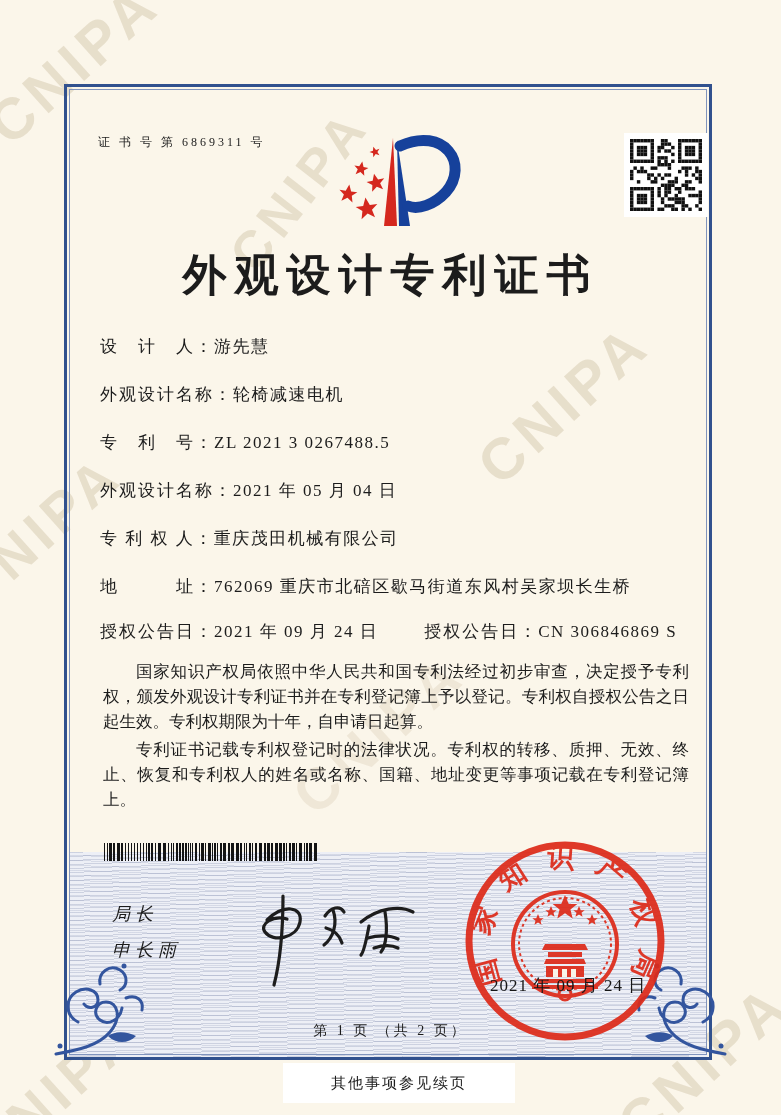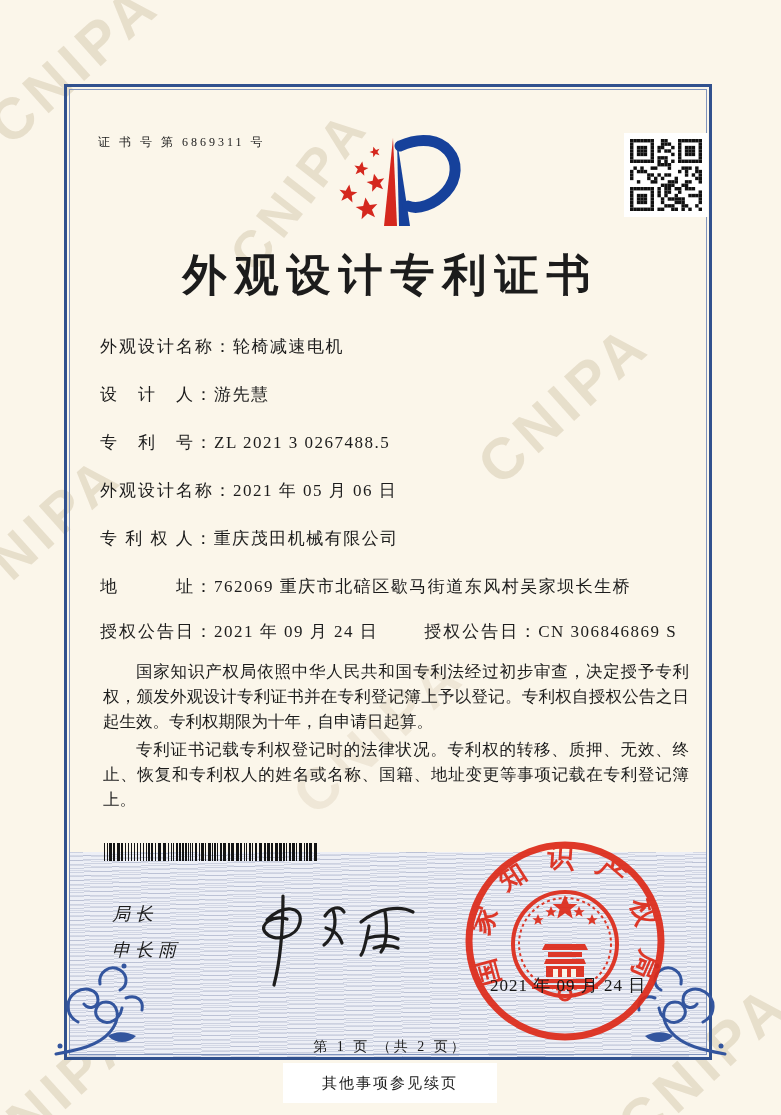--- a/index.html
+++ b/index.html
@@ -55,23 +55,23 @@
   
   .officer{position:absolute;left:112px;top:896px;z-index:3;font-size:18px;letter-spacing:5px;line-height:36px;font-style:italic;}
   .signature{position:absolute;left:225px;top:886px;width:200px;height:105px;z-index:4;}
   
   .seal{position:absolute;left:462px;top:838px;width:206px;height:206px;z-index:3;opacity:.93;}
   .seal-date{
     position:absolute;left:468px;top:974px;width:200px;text-align:center;z-index:4;
     font-size:17px;letter-spacing:1px;color:#161616;
   }
   
-  .page-info{position:absolute;left:0;top:1022px;width:100%;text-align:center;font-size:14px;letter-spacing:3px;z-index:3;margin-top:16px;}
+  .page-info{position:absolute;left:0;top:1022px;width:100%;text-align:center;font-size:14px;letter-spacing:3px;z-index:3;}
   .note-box{
-    position:absolute;left:283px;top:1063px;width:214px;height:40px;background:#ffffff;z-index:3;
+    position:absolute;left:283px;top:1063px;width:232px;height:40px;background:#ffffff;z-index:3;
     display:flex;align-items:center;justify-content:center;font-size:15px;letter-spacing:2px;
   }
   .ornament{position:absolute;width:100px;height:100px;z-index:2;}
   .orn-bl{left:48px;top:958px;}
   .orn-br{left:633px;top:958px;transform:scaleX(-1);}
 </style>
 </head>
 <body>
 
 <div class="page">
@@ -349,24 +349,24 @@
       <use href="#st" transform="translate(31,47) rotate(10) scale(0.75)"></use>
       <use href="#st" transform="translate(46,61) rotate(-12) scale(0.95)"></use>
       <use href="#st" transform="translate(18,72) rotate(8) scale(0.95)"></use>
       <use href="#st" transform="translate(37,87) rotate(-8) scale(1.15)"></use>
     </g>
   </svg>
 
   <div class="title">外观设计专利证书</div>
 
   <div class="fields">
+    <div class="field-row"><span class="field-label">设　计　人：</span><span class="field-value">游先慧</span></div>
     <div class="field-row"><span class="field-label">外观设计名称：</span><span class="field-value">轮椅减速电机</span></div>
-    <div class="field-row"><span class="field-label">设　计　人：</span><span class="field-value">游先慧</span></div>
     <div class="field-row"><span class="field-label">专　利　号：</span><span class="field-value">ZL 2021 3 0267488.5</span></div>
-    <div class="field-row"><span class="field-label">外观设计名称：</span><span class="field-value">2021 年 05 月 06 日</span></div>
+    <div class="field-row"><span class="field-label">外观设计名称：</span><span class="field-value">2021 年 05 月 04 日</span></div>
     <div class="field-row"><span class="field-label">专 利 权 人：</span><span class="field-value">重庆茂田机械有限公司</span></div>
     <div class="field-row"><span class="field-label">地　　　址：</span><span class="field-value">762069 重庆市北碚区歇马街道东风村吴家坝长生桥</span></div>
   </div>
 
   <div class="grant-row">
     <span class="grant-pair1"><span class="field-label">授权公告日：</span><span class="field-value">2021 年 09 月 24 日</span></span>
     <span><span class="field-label">授权公告日：</span><span class="field-value">CN 306846869 S</span></span>
   </div>
 
   <div class="body-text">

